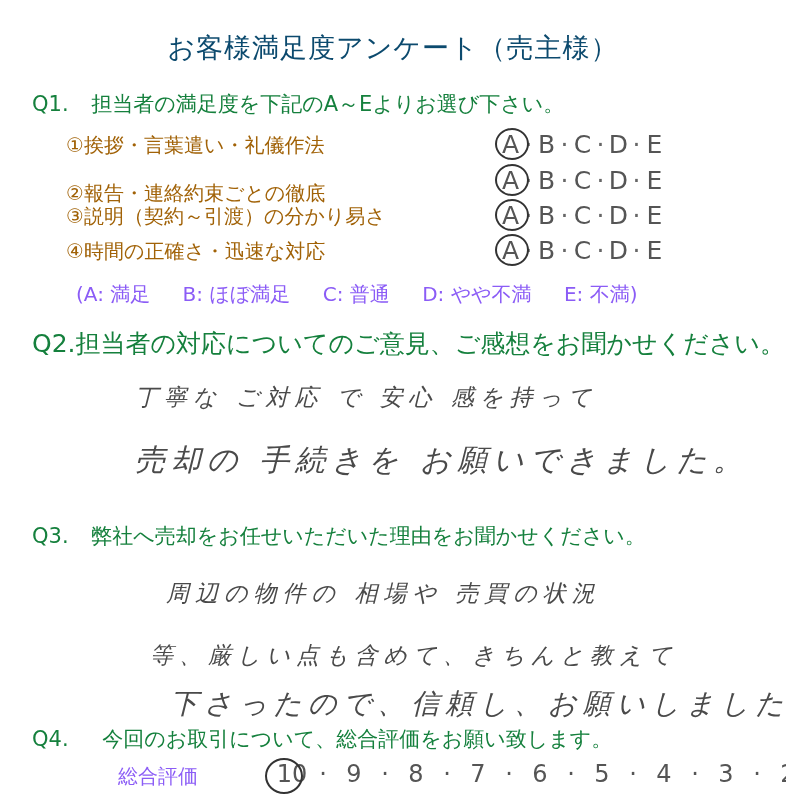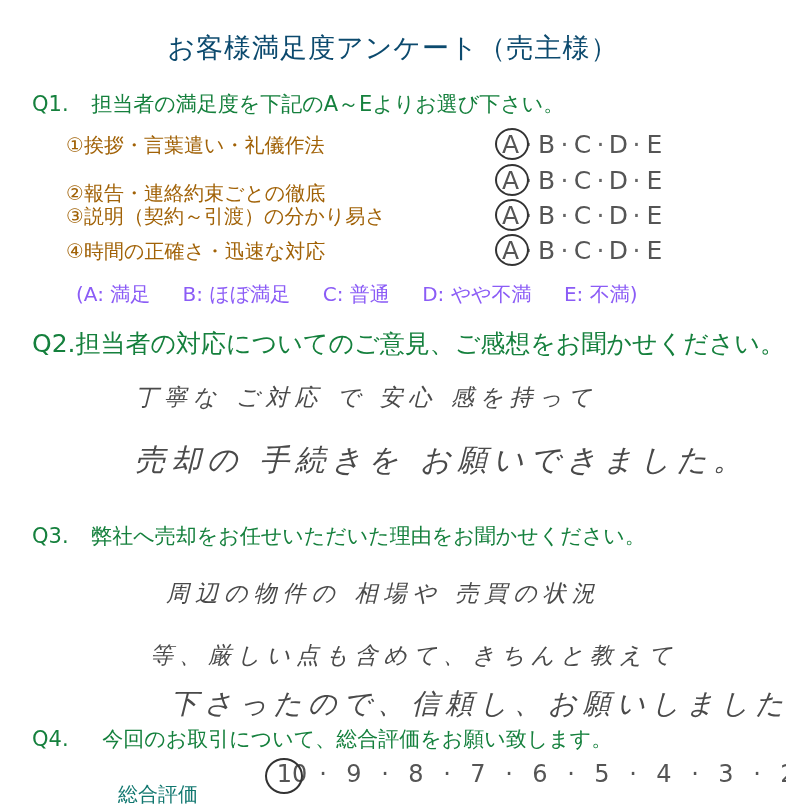--- a/index.html
+++ b/index.html
@@ -18,21 +18,21 @@
   .circled::before {
     content: ""; position: absolute; left: -5px; top: -2px; width: 30px; height: 28px;
     border: 2px solid #333; border-radius: 50%;
   }
   .legend { left: 76px; top: 281px; font-size: 20px; color: #8b5cf6; }
   .legend span { margin-right: 26px; }
   .hand {
     font-family: "DejaVu Serif", "Liberation Serif", serif; font-style: italic;
     font-size: 23px; color: #4a4a4a; letter-spacing: 6px;
   }
-  .score { left: 118px; top: 763px; font-size: 20px; color: #0f766e; margin-top: 18px; }
+  .score { left: 118px; top: 763px; font-size: 20px; color: #8b5cf6; }
   .scale { left: 268px; top: 760px; font-size: 24px; color: #555; }
   .scale span.n { display: inline-block; width: 48px; text-align: center; }
   .scale span.sep { display: inline-block; width: 14px; text-align: center; }
   .scale .circ10 { position: relative; }
   .scale .circ10::before {
     content: ""; position: absolute; left: -3px; top: -2px; width: 34px; height: 32px;
     border: 2px solid #333; border-radius: 50%;
   }
 </style>
 </head>

